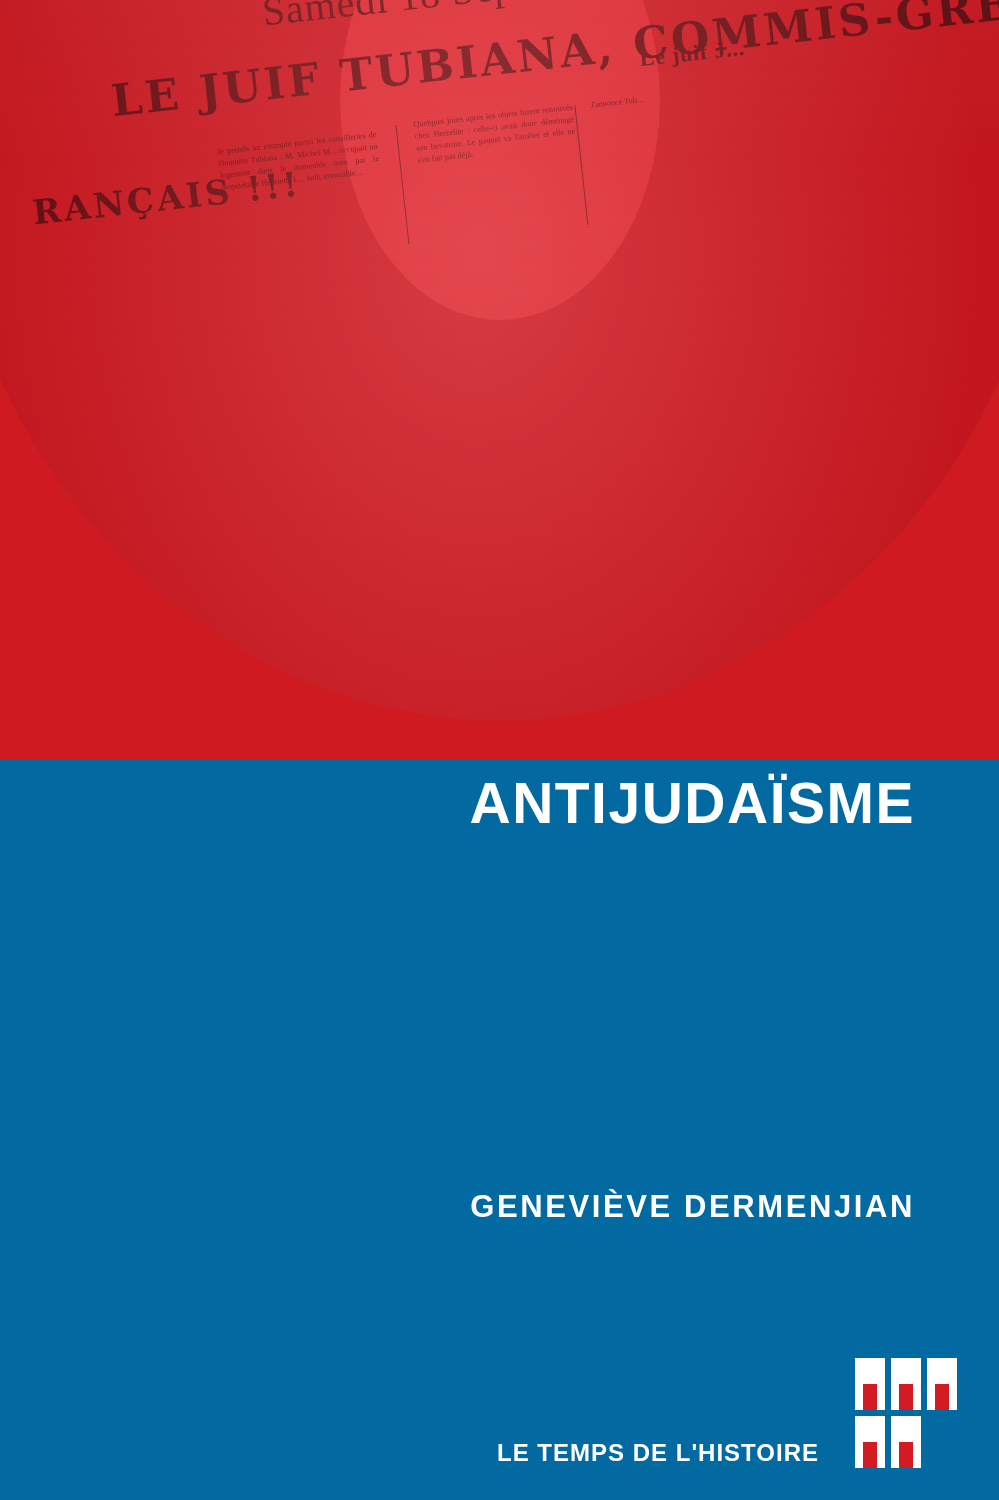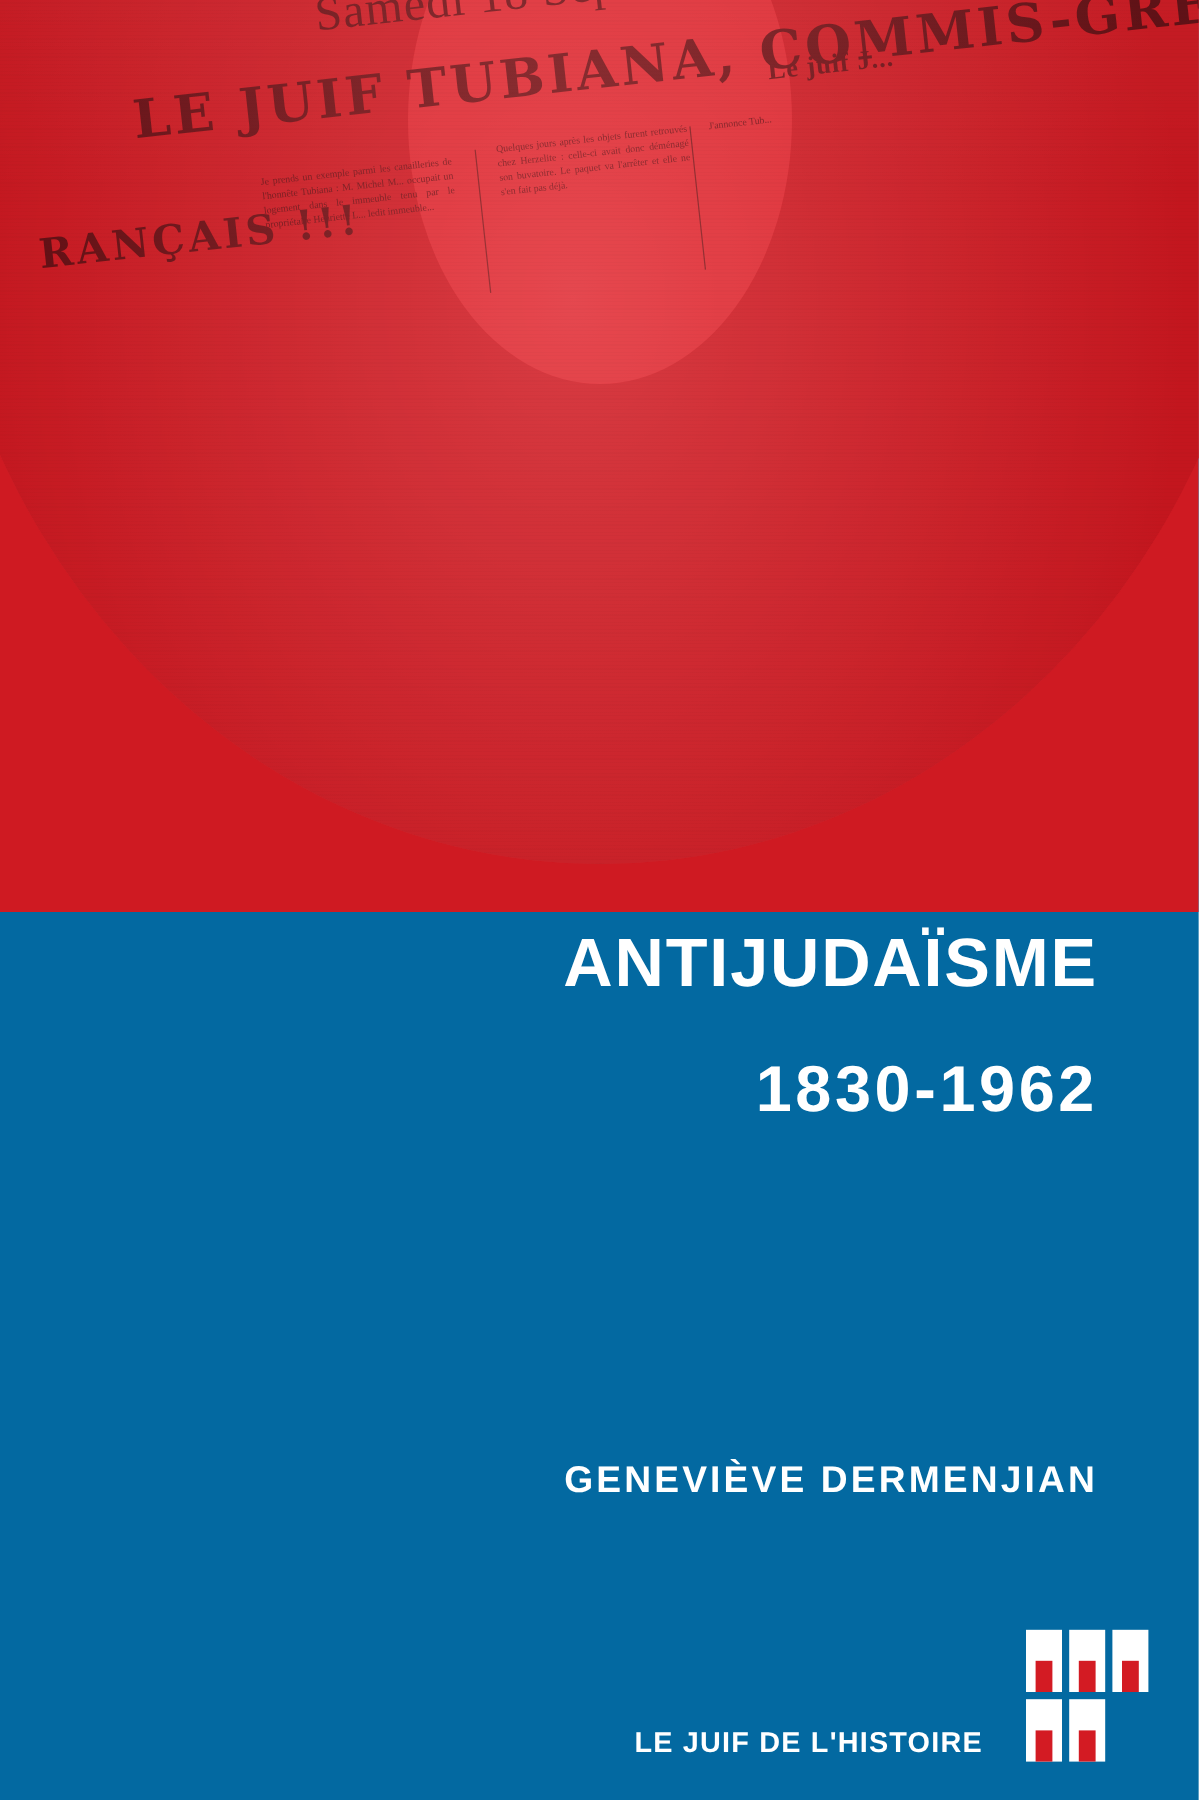--- a/index.html
+++ b/index.html
@@ -137,21 +137,21 @@
   .subtitle-line {
     color: #ffffff;
     font-weight: bold;
     font-size: 54px;
     letter-spacing: 3px;
     margin-top: 36px;
   }
   .author {
     position: absolute;
     right: 84px;
-    top: 1215px;
+    top: 1189px;
     width: 640px;
     text-align: right;
     color: #ffffff;
     font-weight: bold;
     font-size: 31px;
     letter-spacing: 2.6px;
     text-transform: uppercase;
   }
 
   
@@ -201,26 +201,25 @@
         <div class="body-col" style="left:706px; top:686px; width:120px;">J'annonce Tub...</div>
 
       </div>
       <div class="paper-tint"></div>
       <div class="grain"></div>
     </div>
   </div>
 
   <div class="title-block">
     <div class="title-line">ANTIJUDAÏSME</div>
-    <div class="subtitle-line">1830-1962</div>
   </div>
 
   <div class="author">Geneviève Dermenjian</div>
 
-  <div class="collection">LE JUIF DE L'HISTOIRE</div>
+  <div class="collection">LE TEMPS DE L'HISTOIRE</div>
 
   <div class="logo">
     <svg width="118" height="118" viewBox="0 0 118 118" aria-hidden="true">
       <g fill="#ffffff">
         <rect x="0" y="0" width="30" height="52"></rect>
         <rect x="36" y="0" width="30" height="52"></rect>
         <rect x="72" y="0" width="30" height="52"></rect>
         <rect x="0" y="58" width="30" height="52"></rect>
         <rect x="36" y="58" width="30" height="52"></rect>
       </g>

